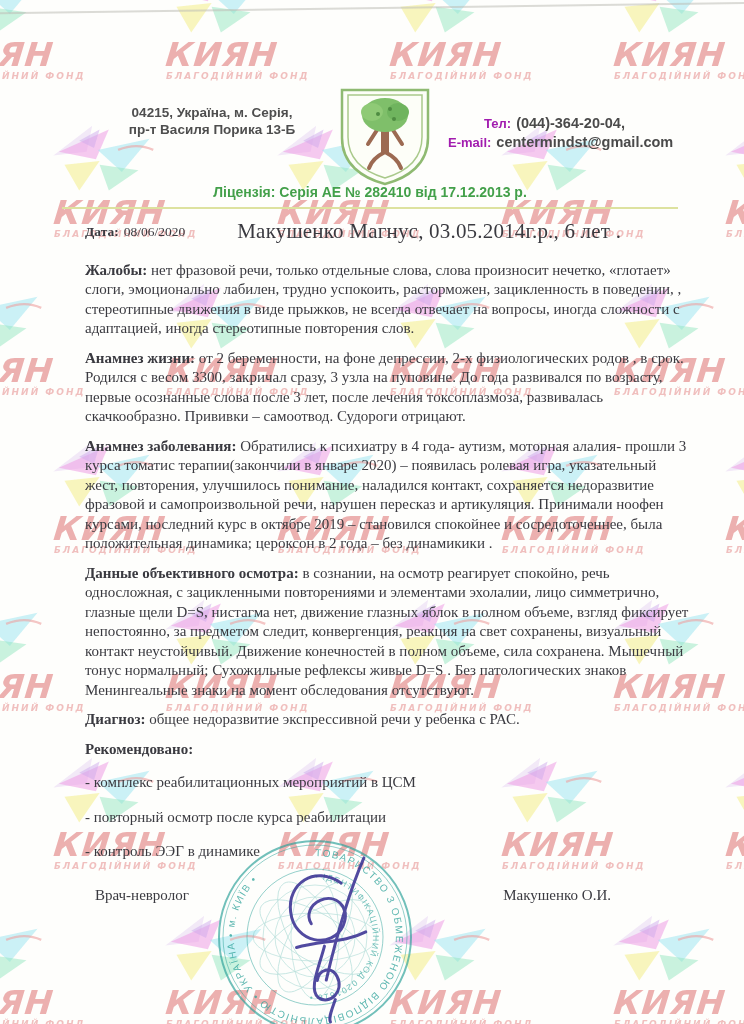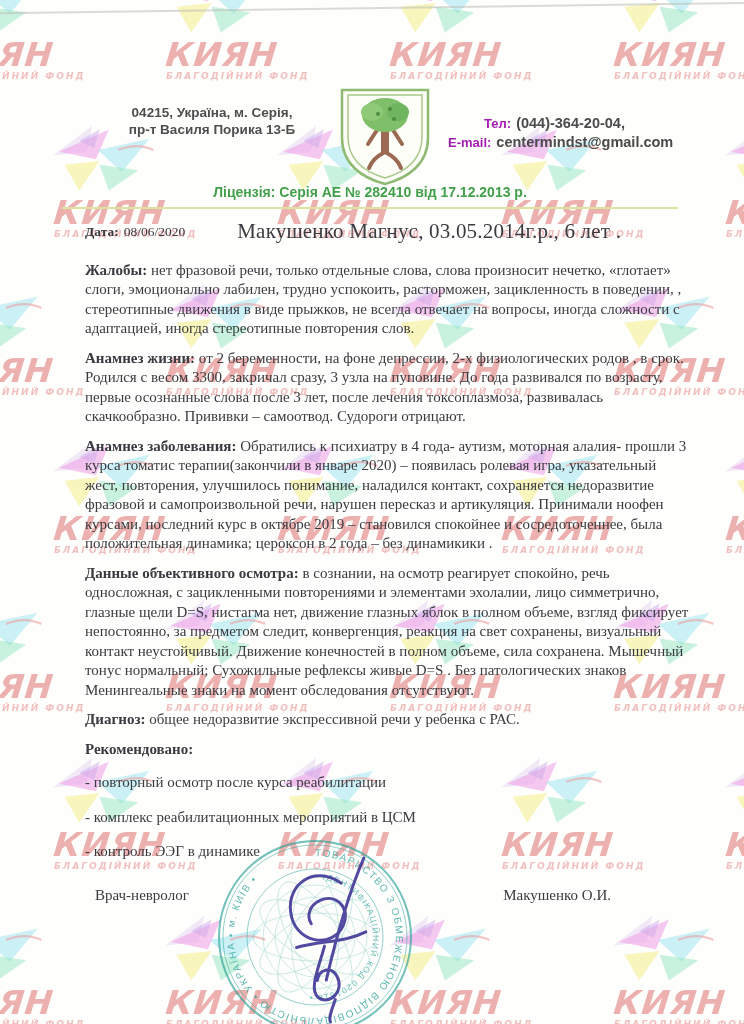--- a/index.html
+++ b/index.html
@@ -481,22 +481,22 @@
       <div id="sections">
           <p class="para"><b>Жалобы:</b><span> нет фразовой речи, только отдельные слова, слова произносит нечетко, «глотает» слоги, эмоционально лабилен, трудно успокоить, расторможен, зацикленность в поведении, , стереотипные движения в виде прыжков, не всегда отвечает на вопросы, иногда сложности с адаптацией, иногда стереотипные повторения слов.</span></p>
           <p class="para"><b>Анамнез жизни:</b><span> от 2 беременности, на фоне депрессии, 2-х физиологических  родов , в срок. Родился с весом 3300, закричал сразу, 3 узла на пуповине. До года развивался по возрасту, первые осознанные слова после 3 лет, после лечения токсоплазмоза, развивалась скачкообразно. Прививки – самоотвод. Судороги отрицают.</span></p>
           <p class="para"><b>Анамнез заболевания:</b><span> Обратились к психиатру  в 4 года- аутизм, моторная алалия- прошли 3 курса томатис терапии(закончили в январе 2020) – появилась ролевая игра, указательный жест, повторения, улучшилось понимание, наладился контакт, сохраняется недоразвитие фразовой и самопроизвольной речи, нарушен пересказ и артикуляция. Принимали ноофен курсами, последний курс в октябре 2019 – становился спокойнее и сосредоточеннее, была положительная динамика; цероксон в 2 года – без динамикики .</span></p>
           <p class="para"><b>Данные объективного осмотра:</b><span> в сознании, на осмотр реагирует спокойно,  речь односложная, с зацикленными повторениями и элементами эхолалии, лицо симметрично, глазные щели  D=S, нистагма нет, движение глазных яблок в полном объеме, взгляд фиксирует непостоянно, за предметом следит, конвергенция, реакция на свет сохранены, визуальный контакт неустойчивый.  Движение  конечностей в полном объеме, сила сохранена. Мышечный тонус   нормальный; Сухожильные рефлексы живые  D=S . Без патологических знаков Менингеальные знаки на момент обследования отсутствуют.</span></p>
           <p class="para"><b>Диагноз:</b><span> общее недоразвитие экспрессивной речи у ребенка с РАС.</span></p>
         </div>
 
       <div class="reco-head">Рекомендовано:</div>
       <div id="reco-list">
+          <div class="reco-item">- комплекс реабилитационных мероприятий в ЦСМ</div>
           <div class="reco-item">- повторный осмотр после курса реабилитации</div>
-          <div class="reco-item">- комплекс реабилитационных мероприятий в ЦСМ</div>
           <div class="reco-item">- контроль ЭЭГ в динамике</div>
         </div>
 
       <div class="sign-row">
         <span class="who">Врач-невролог</span>
         <span>Макушенко О.И.</span>
       </div>
     </div>
 
     <svg class="stamp" viewBox="0 0 206 206">

